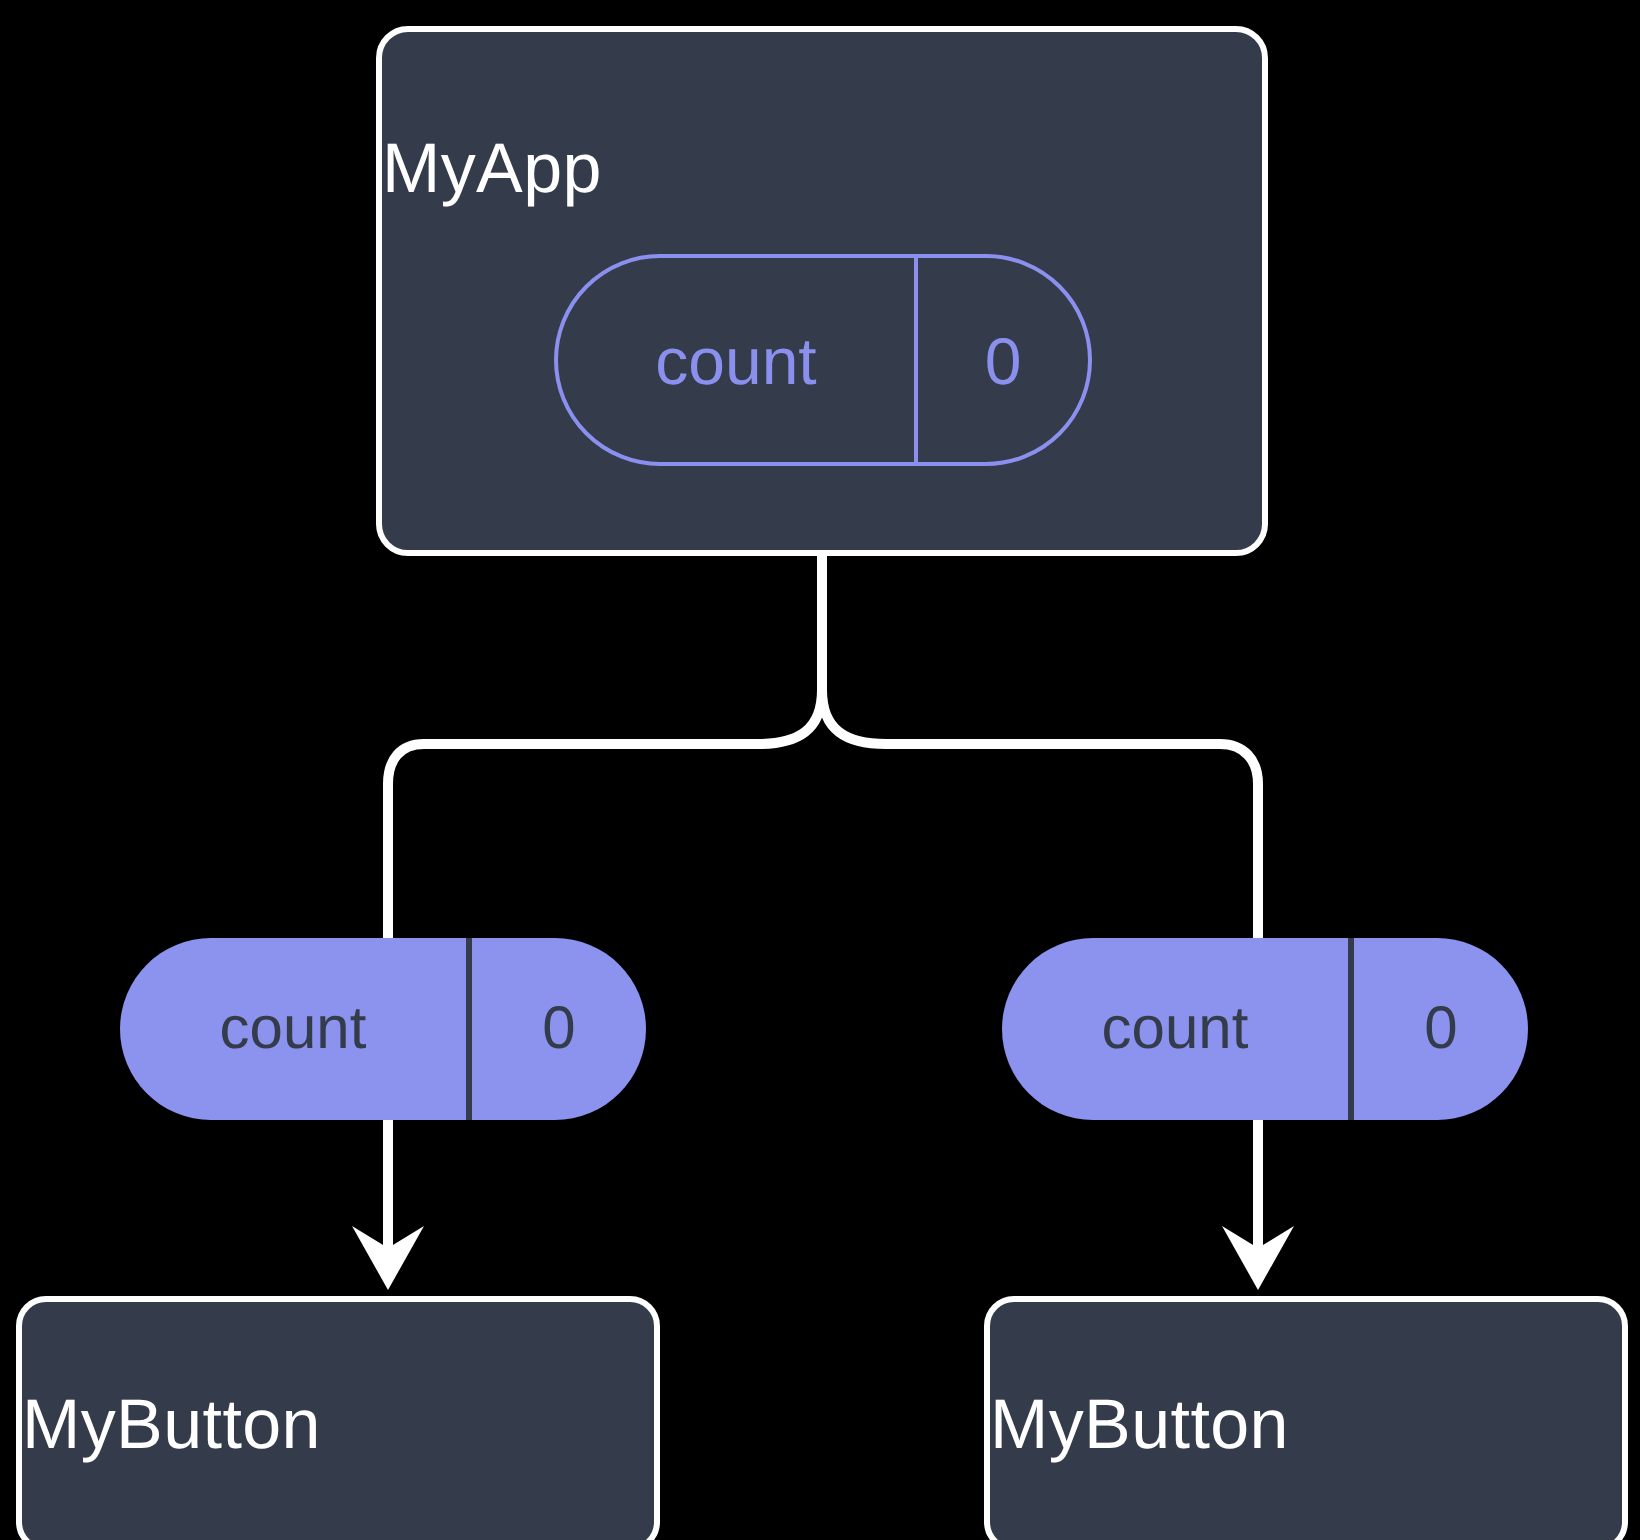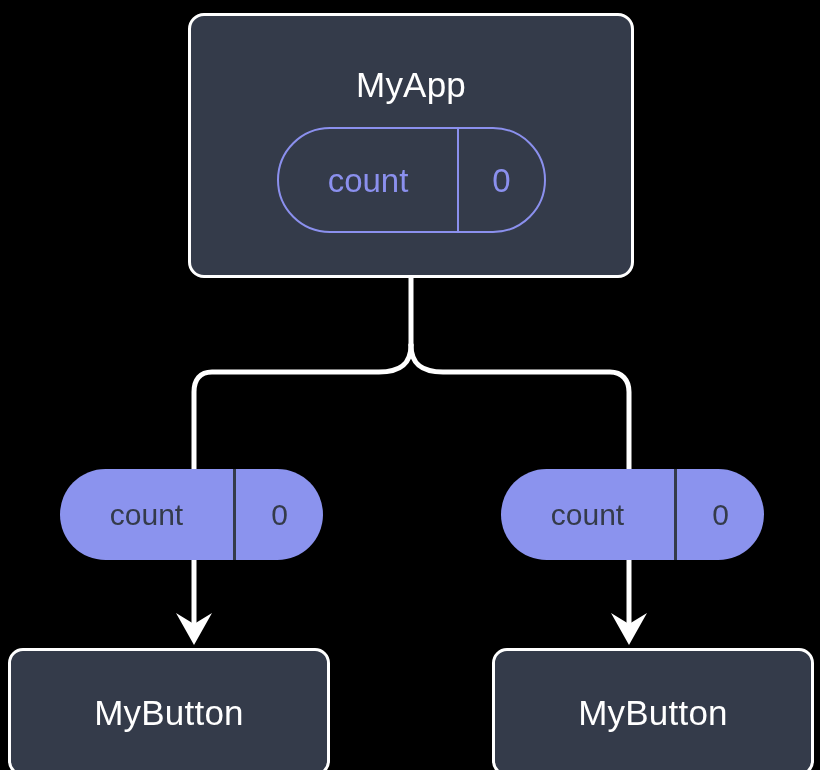--- a/index.html
+++ b/index.html
@@ -37,21 +37,20 @@
   
   .node {
     position: absolute;
     z-index: 2;
     box-sizing: border-box;
     background: #343b4a;
     border: 3px solid #ffffff;
     border-radius: 16px;
     display: flex;
     flex-direction: column;
-    align-items: center;
   }
 
   .node-title {
     color: #ffffff;
     font-size: 35px;
     font-weight: 400;
     letter-spacing: 0.2px;
     line-height: 1;
     white-space: nowrap;
   }

